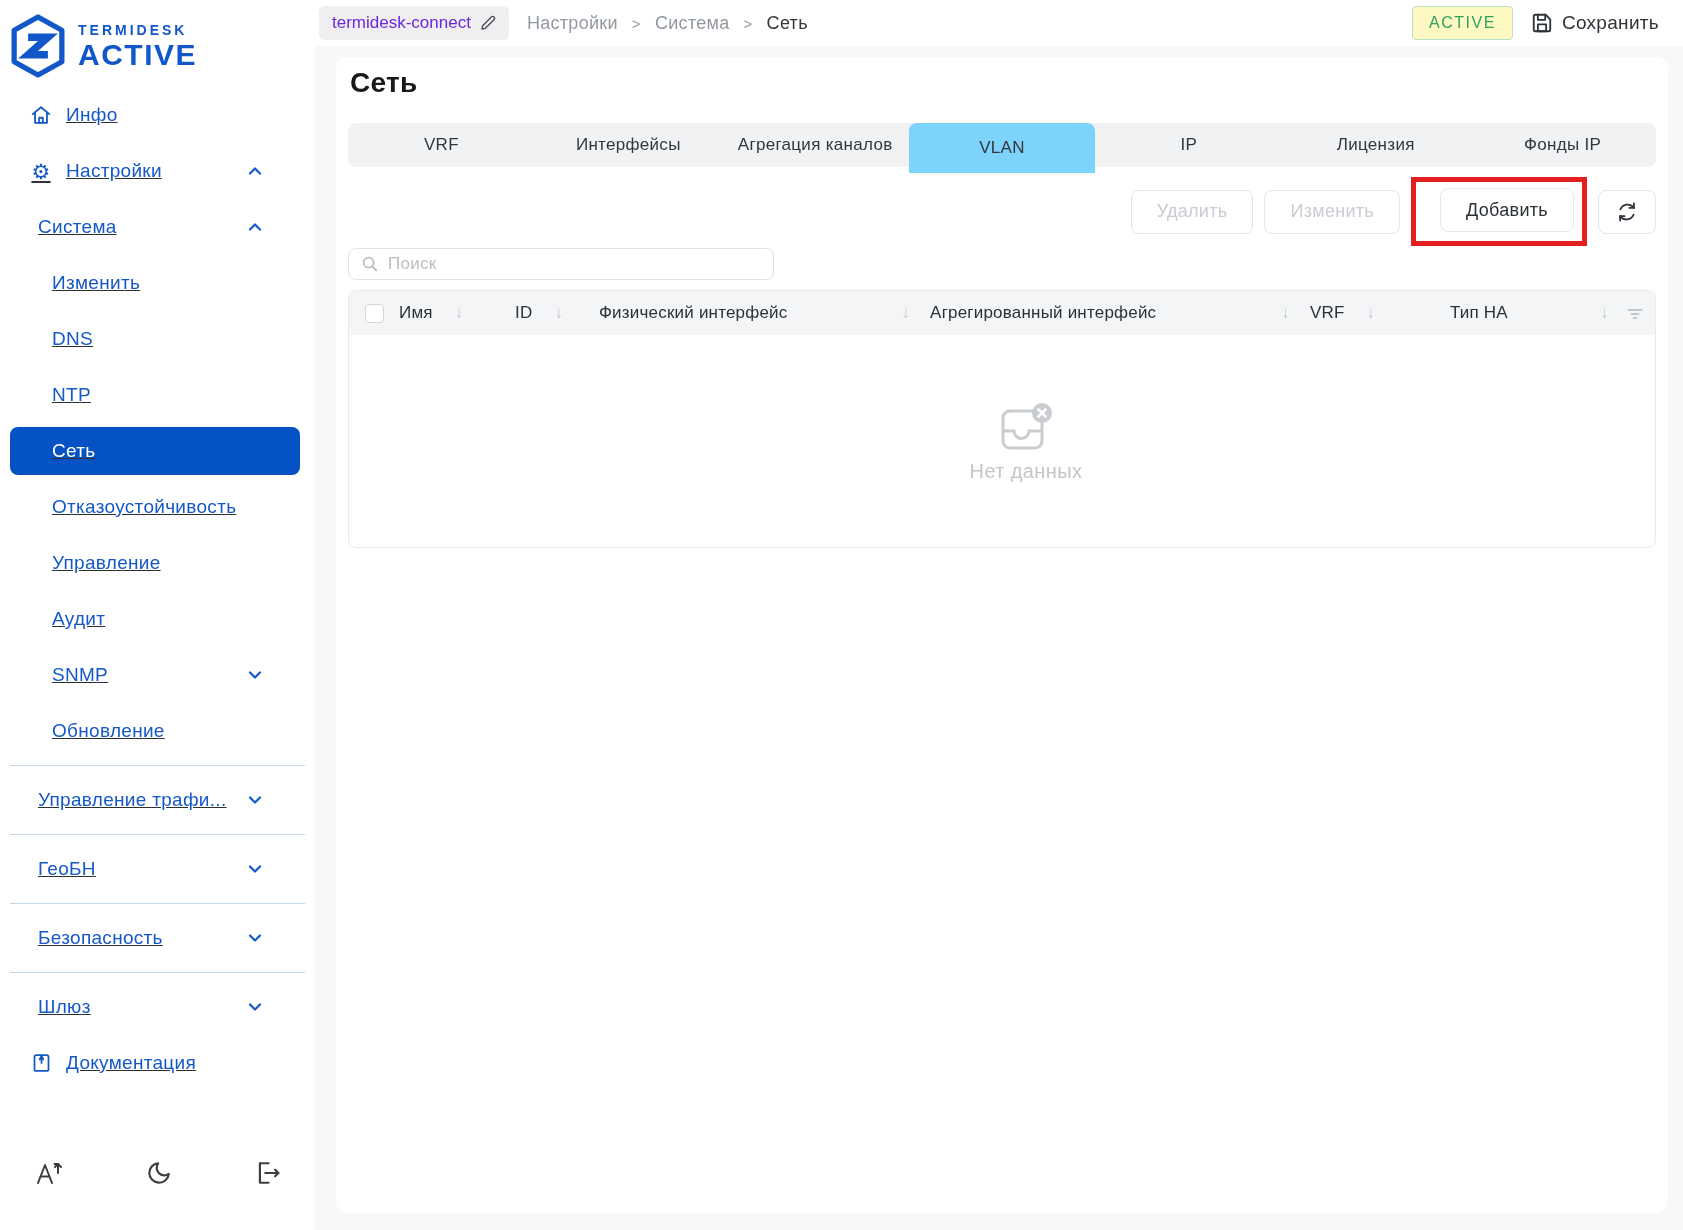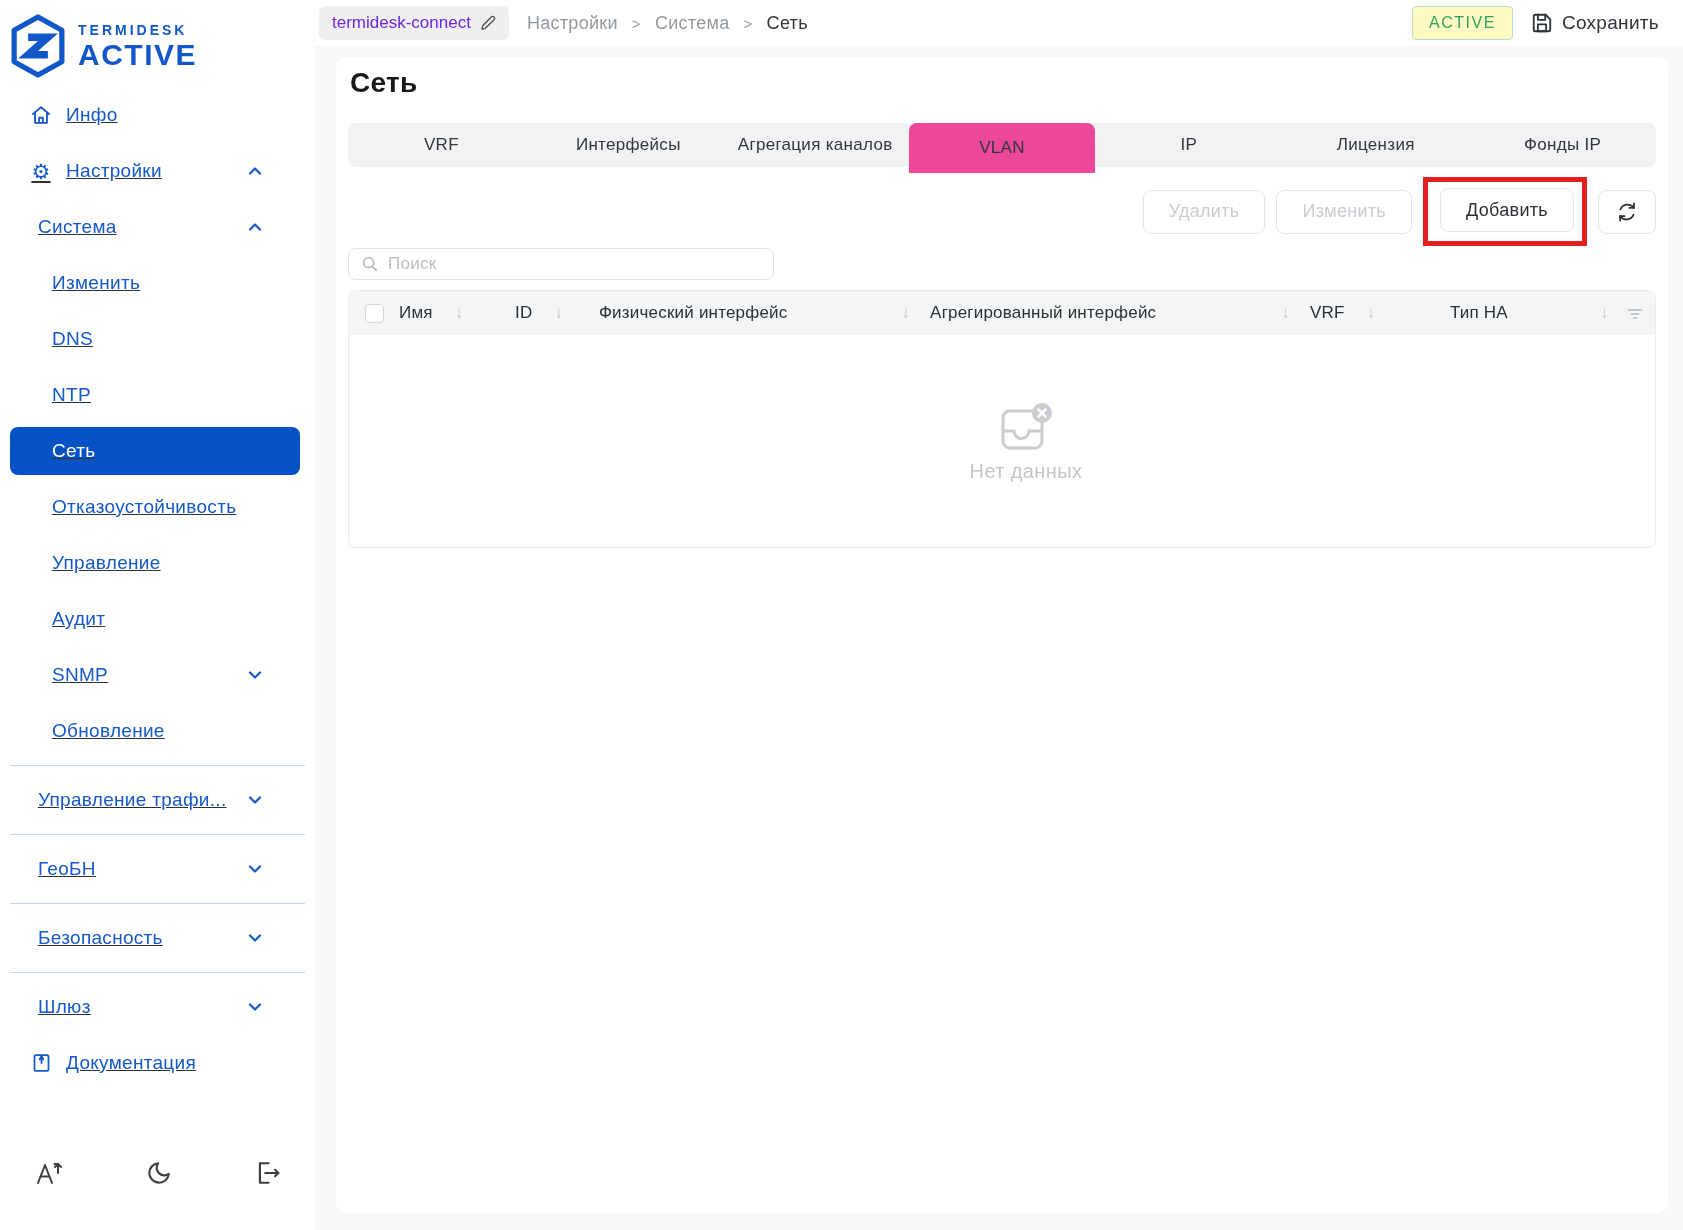--- a/index.html
+++ b/index.html
@@ -75,32 +75,32 @@
 
   .tabs {
     margin-top:24px; height:44px; background:#f1f2f4; border-radius:8px;
     display:flex; position:relative;
   }
   .tab {
     flex:1 1 0; display:flex; align-items:center; justify-content:center;
     font-size:17px; color:#33373c; letter-spacing:.3px; cursor:pointer;
   }
   .tab.active {
-    background:#ec4899; border-radius:8px 8px 0 0; height:50px; align-self:flex-start;
+    background:#7dd3fc; border-radius:8px 8px 0 0; height:50px; align-self:flex-start;
     box-shadow:0 1px 2px rgba(0,0,0,.04);
   }
 
   .action-row { margin-top:10px; display:flex; justify-content:flex-end; align-items:center; gap:11px; height:69px; }
   .btn {
     height:44px; padding:0 25px; background:#ffffff; border:1px solid #e4e6e9;
     border-radius:8px; font-size:18px; letter-spacing:.3px; color:#2c3136;
     font-family:"Liberation Sans", sans-serif; cursor:pointer;
   }
   .btn:disabled { color:#c9ccd1; cursor:default; }
-  .red-annotation { border:5px solid #e31f1f; padding:6px 8px 9px 12px; }
+  .red-annotation { border:5px solid #e31f1f; padding:6px 8px 9px 24px; }
   .icon-btn {
     width:58px; height:44px; display:flex; align-items:center; justify-content:center;
     background:#ffffff; border:1px solid #e4e6e9; border-radius:8px; cursor:pointer;
   }
 
   .search-box {
     margin-top:2px; width:426px; height:32px; border:1px solid #dfe1e3; border-radius:8px;
     display:flex; align-items:center; gap:9px; padding:0 12px; background:#fff;
   }
   .search-box input {

